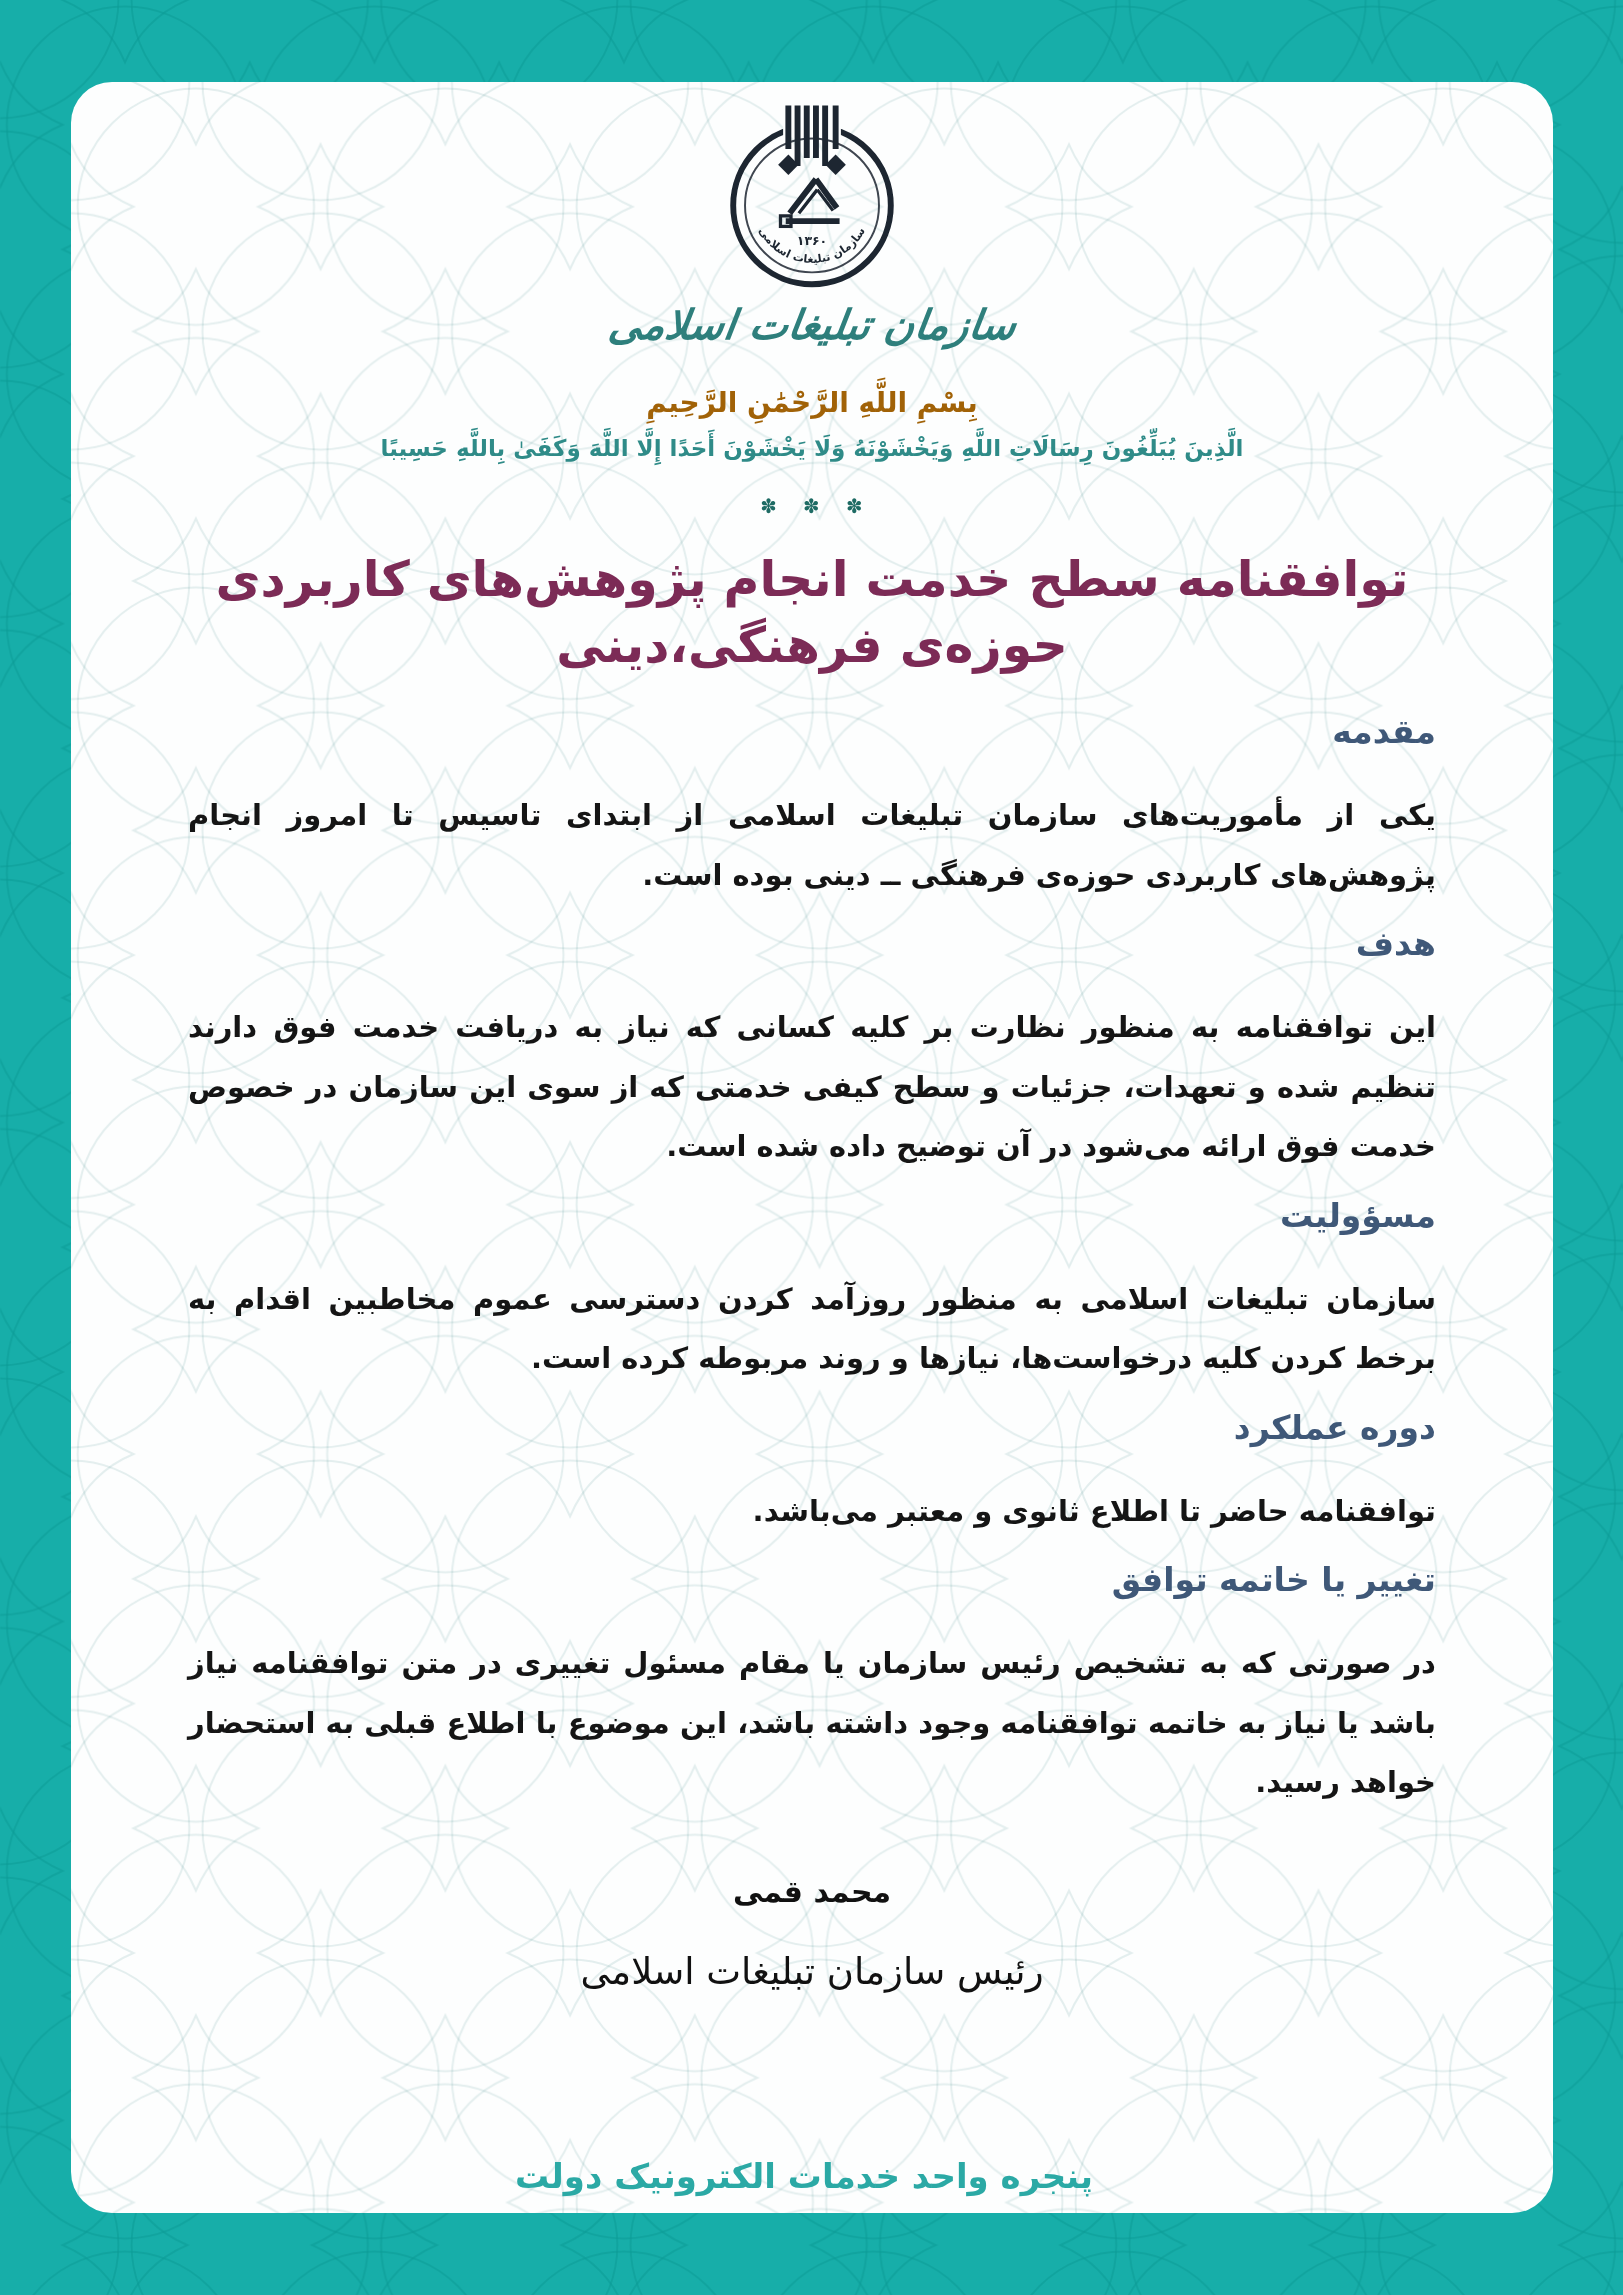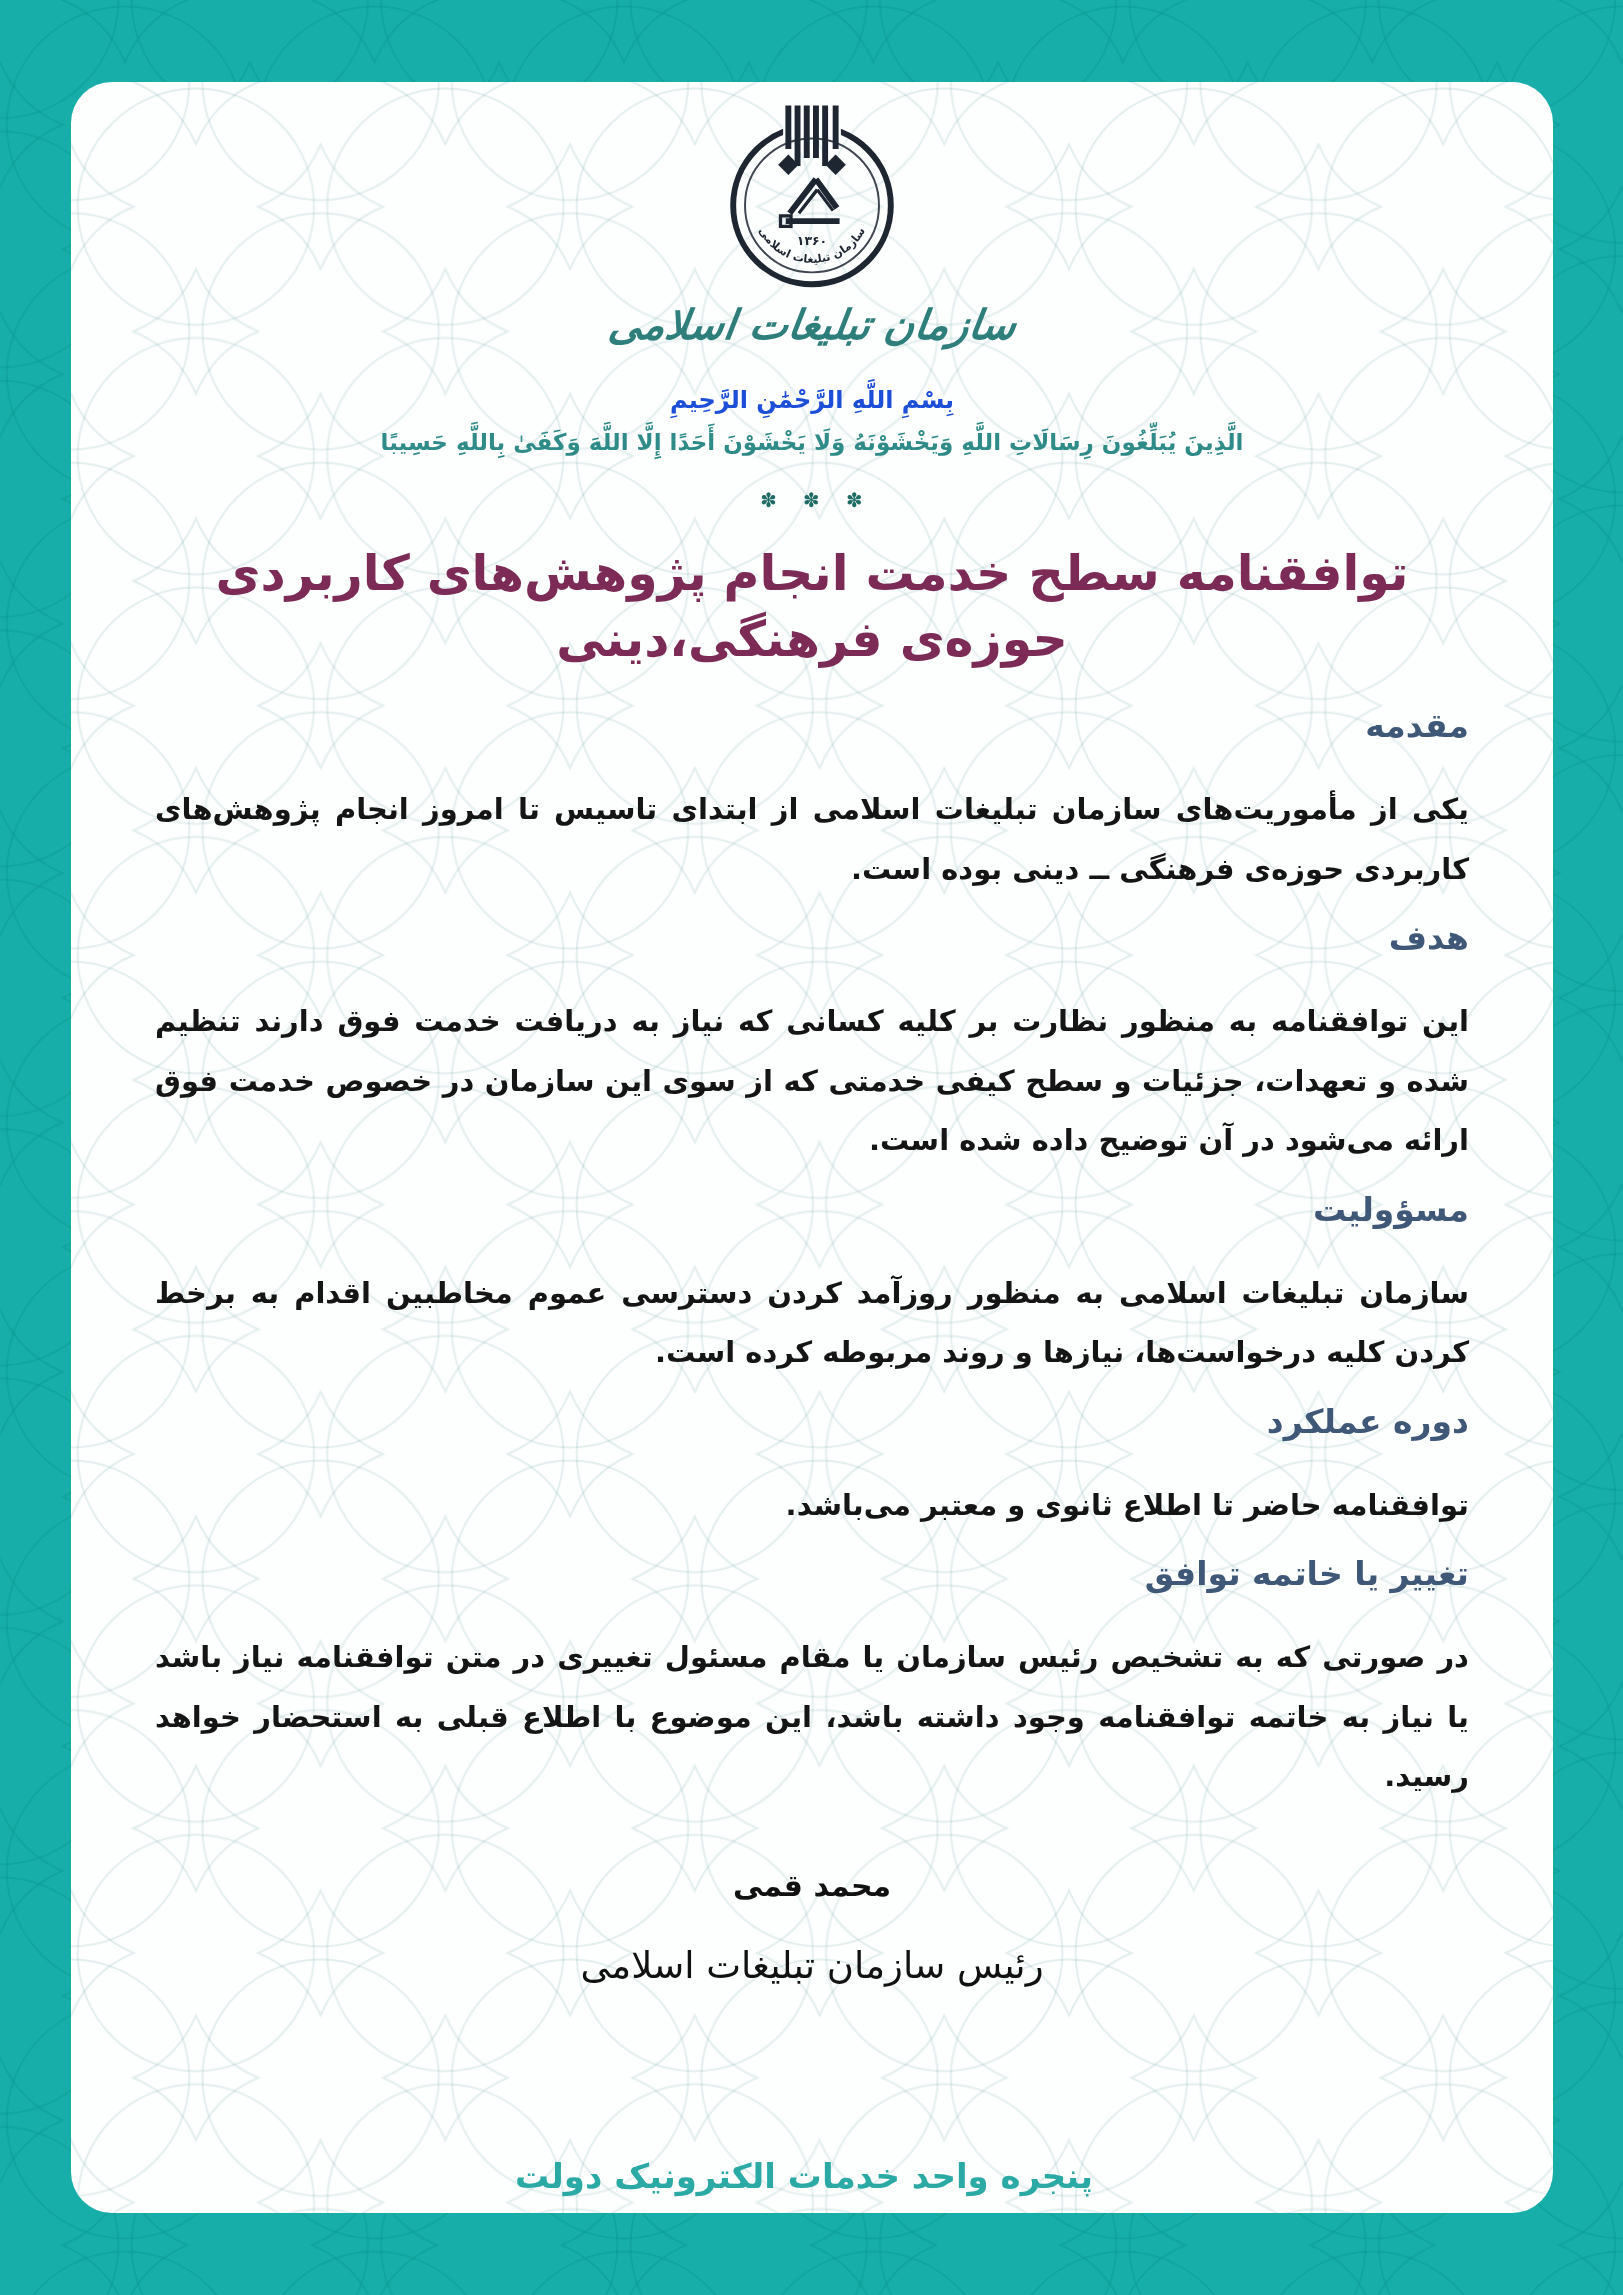--- a/index.html
+++ b/index.html
@@ -14,40 +14,40 @@
   .page{
     position:absolute;
     left:71px;right:71px;top:82px;bottom:82px;
     background:#fdfefe;
     border-radius:41px;
     overflow:hidden;
   }
   .page-pattern{position:absolute;inset:0;width:100%;height:100%;}
   .content{
     position:relative;
-    padding:0 84px;
+    padding:0 117px;
     text-align:center;
   }
   .logo-block{margin-top:17px;}
   .emblem{display:inline-block;}
   .calligraphy{
     display:inline-block;
     margin-top:1.3px;
     font-size:41px;
     font-weight:bold;
     font-style:italic;
     color:#2e7f7c;
     transform:skewX(-8deg);
     direction:rtl;
     line-height:1.3;
   }
   .bismillah{
     margin-top:29px;
-    font-size:24px;font-weight:bold;
-    color:#1d4ed8;direction:rtl;line-height:1.5;
+    font-size:28px;font-weight:bold;
+    color:#a16207;direction:rtl;line-height:1.5;
   }
   .verse{
     margin-top:6.6px;
     font-size:23px;font-weight:bold;
     color:#2f8b88;direction:rtl;line-height:1.6;
     white-space:nowrap;
   }
   .divider{
     margin-top:27.6px;
     font-size:19.7px;font-weight:bold;

